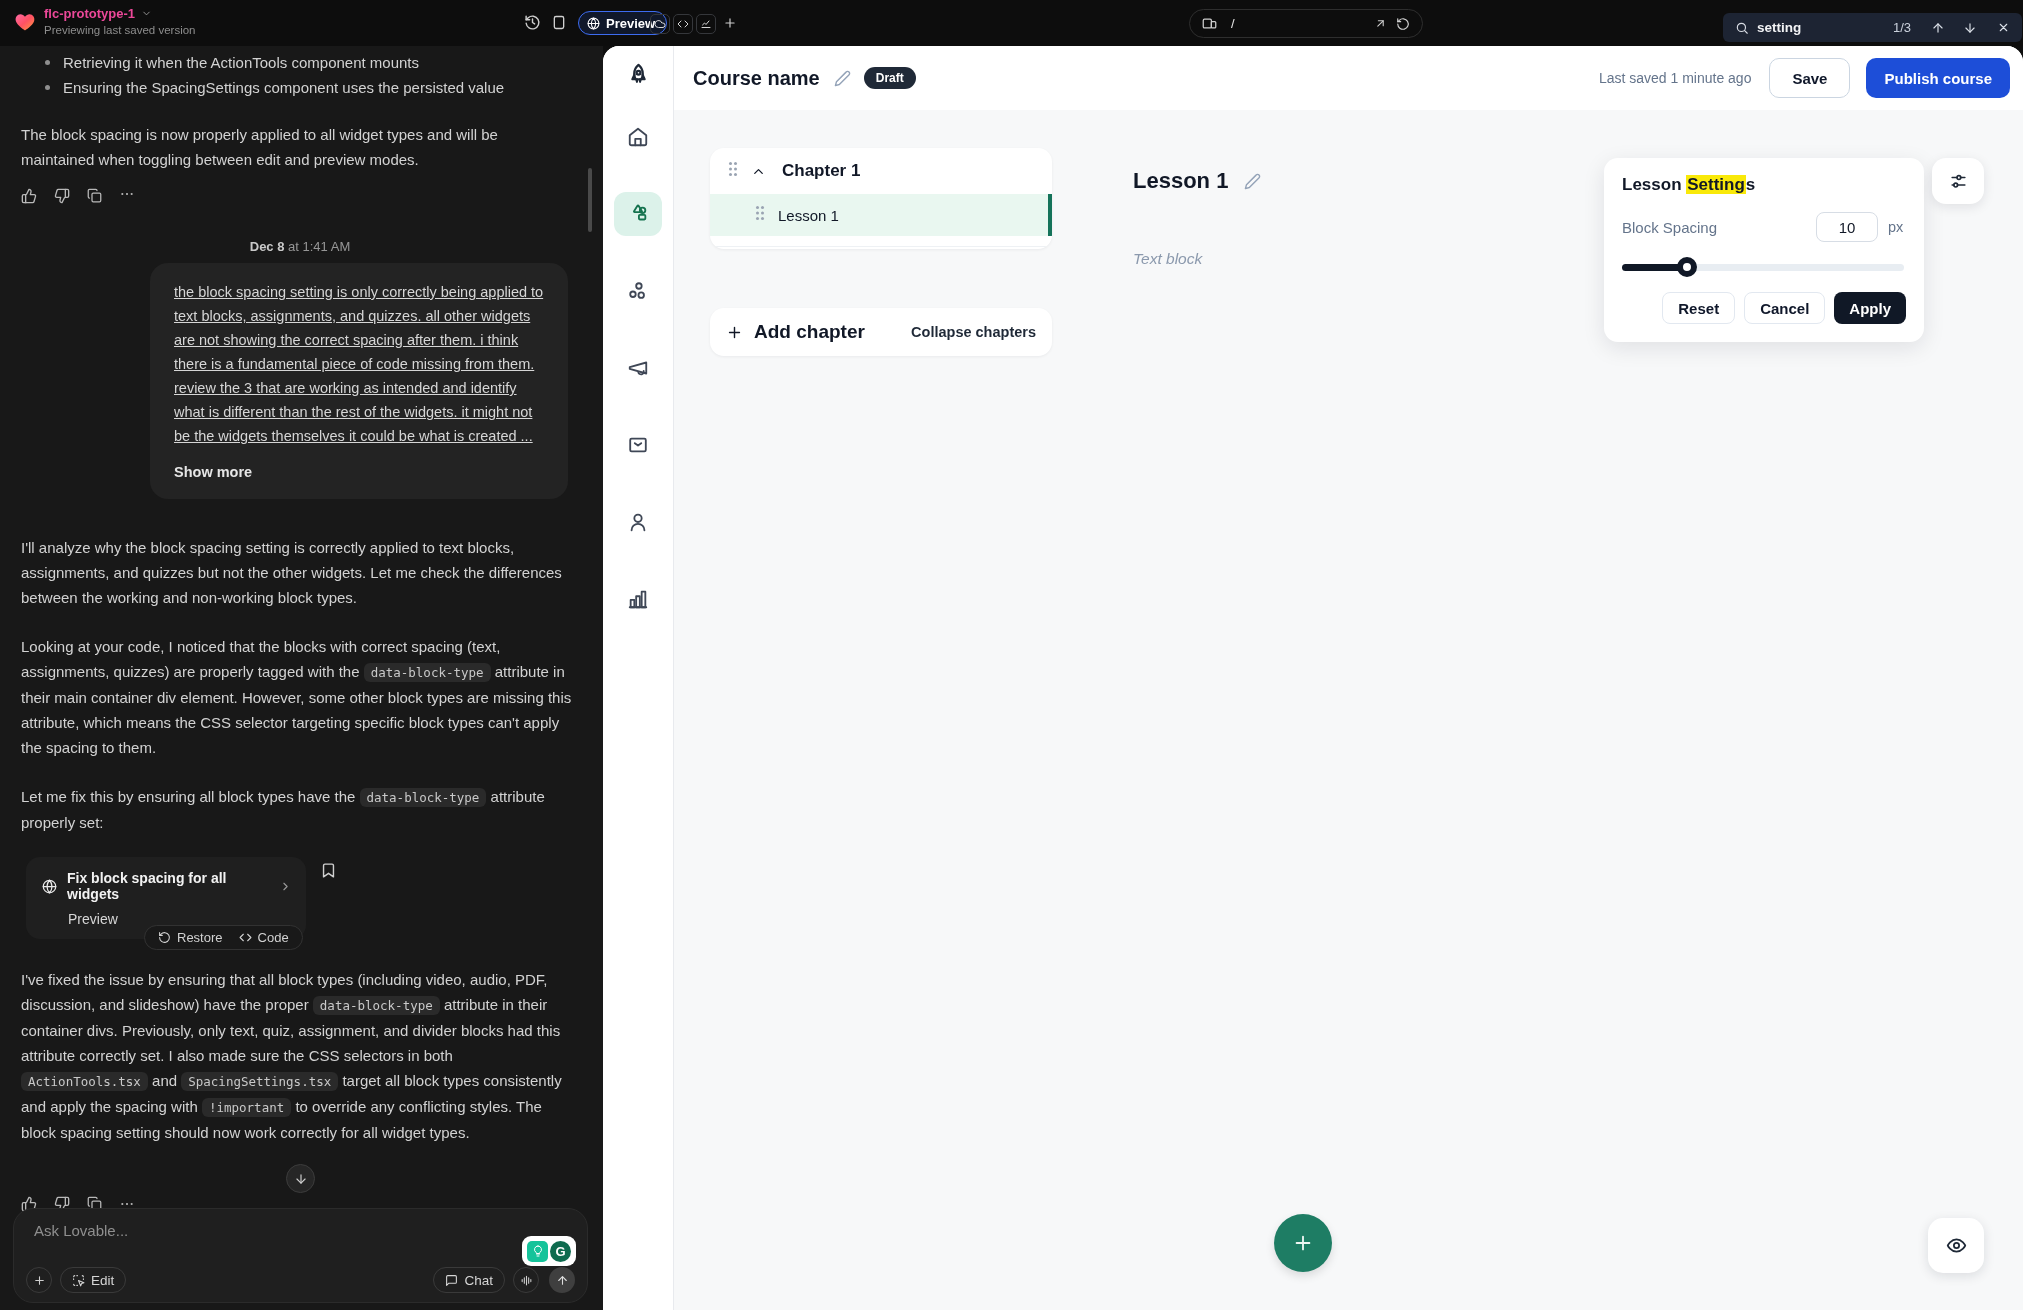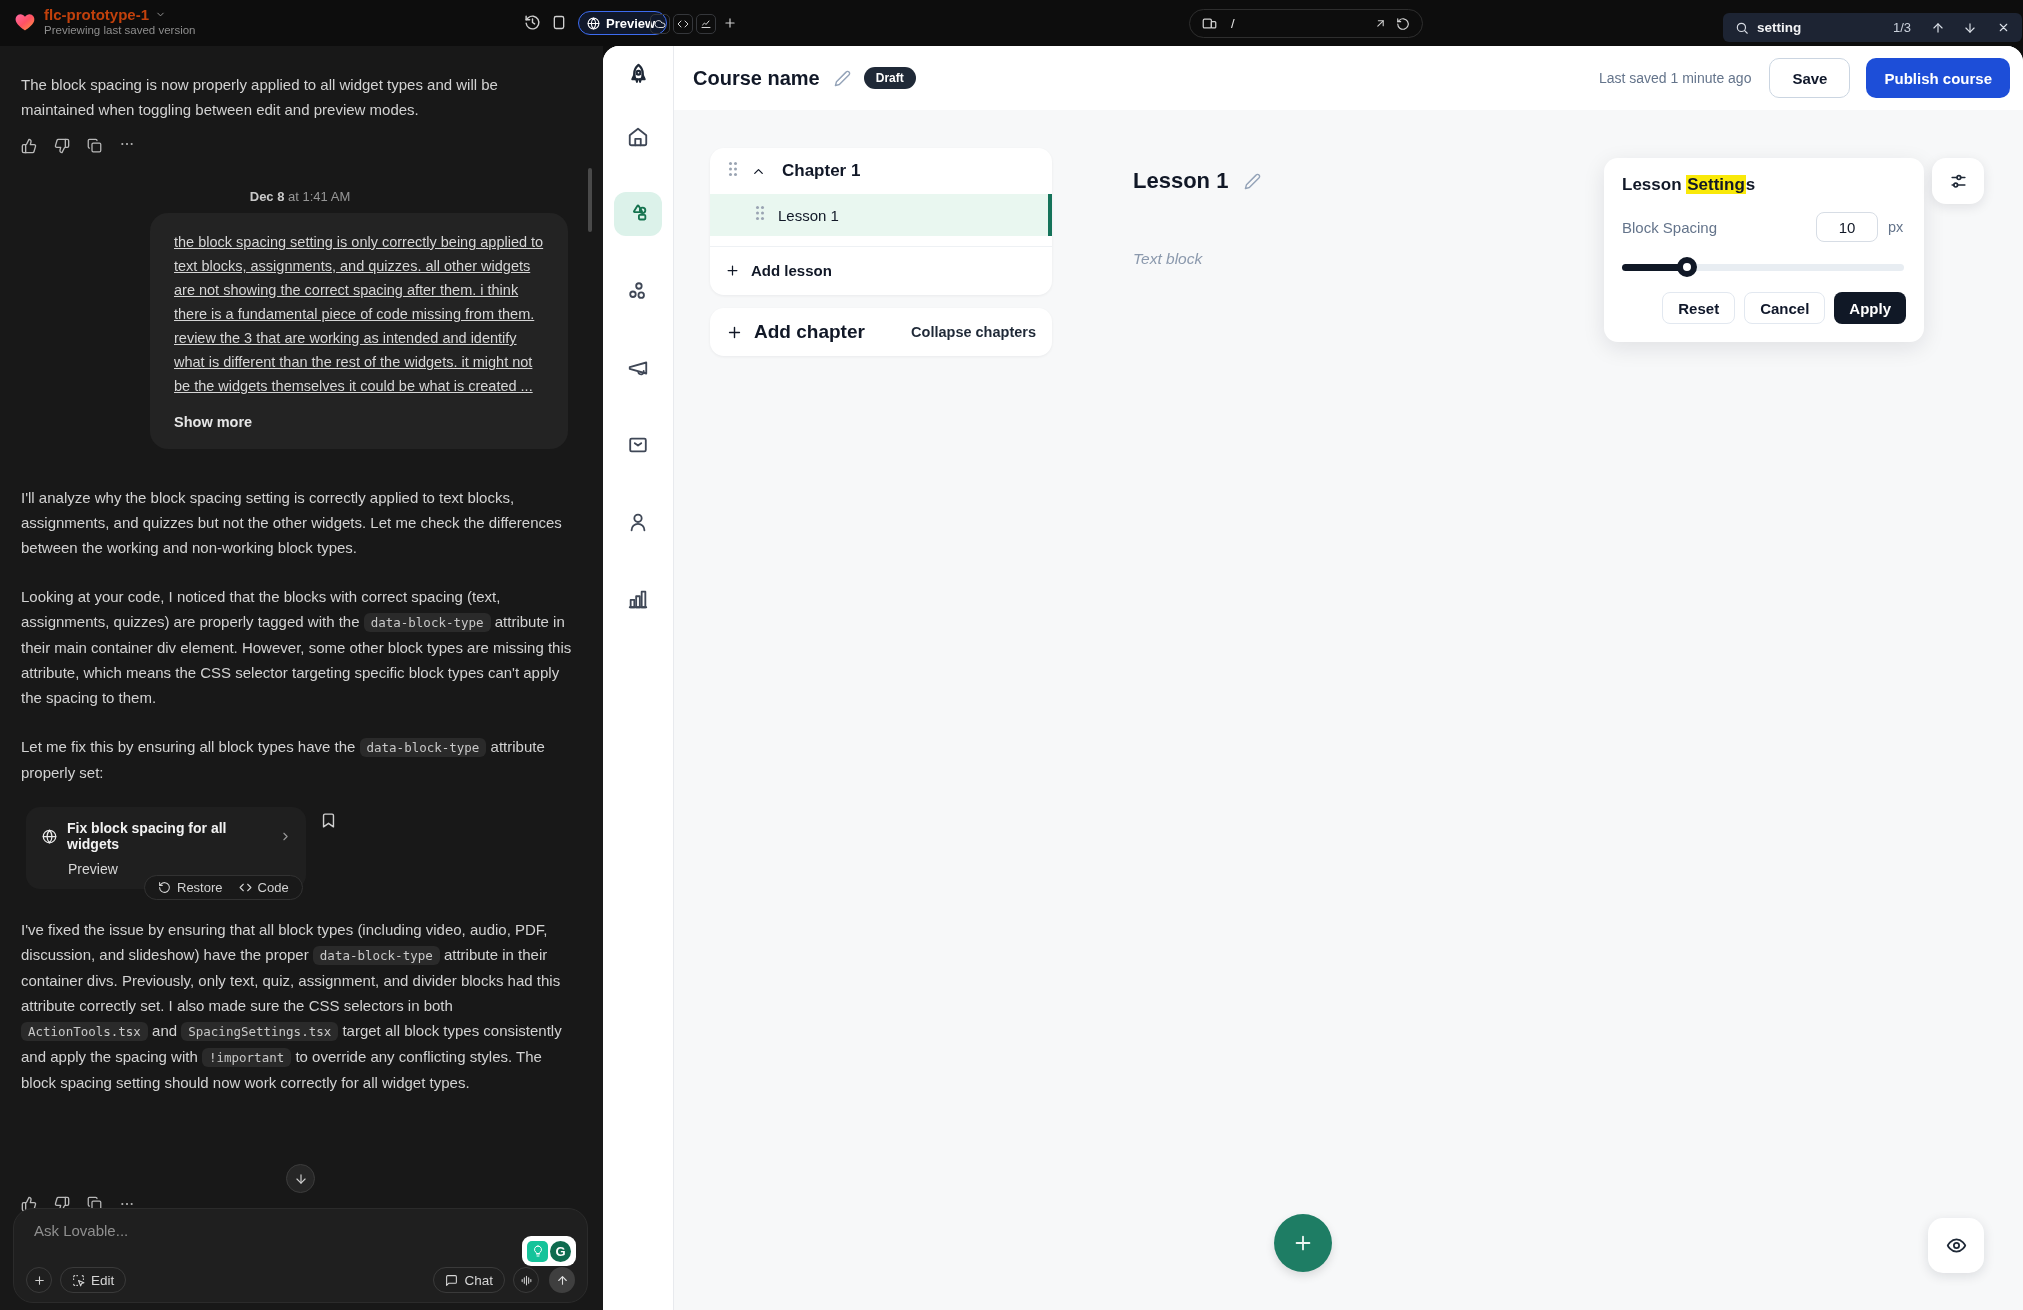--- a/index.html
+++ b/index.html
@@ -4,21 +4,21 @@
 <style>
   * { margin:0; padding:0; box-sizing:border-box; }
   html,body { width:2023px; height:1310px; }
   body { font-family:"Liberation Sans", sans-serif; background:#0e0e0e; position:relative; overflow:hidden; }
   .abs { position:absolute; }
   svg.ic { fill:none; stroke:currentColor; stroke-width:2; stroke-linecap:round; stroke-linejoin:round; display:block; }
 
   
   #topbar { position:absolute; left:0; top:0; width:2023px; height:46px; background:#0d0d0d; z-index:40; }
   .logo { left:14px; top:11px; width:22px; height:22px; }
-  .proj-name { left:44px; top:6px; color:#c2410c; font-size:15px; font-weight:bold; display:flex; align-items:center; gap:6px; }
+  .proj-name { left:44px; top:6px; color:#ec4899; font-size:13px; font-weight:bold; display:flex; align-items:center; gap:6px; }
   .proj-name .chev { color:#9a9a9a; }
   .proj-status { left:44px; top:24px; color:#8d8d8d; font-size:11.5px; }
   .tb-icon { color:#cfcfcf; }
   .tb-sq { width:20px; height:20px; border:1px solid #35373b; border-radius:5px; display:flex; align-items:center; justify-content:center; color:#d6d6d6; }
   .preview-btn { left:578px; top:11px; height:24px; padding:0 11px 0 8px; border-radius:999px; border:1px solid #3d6cf0; background:#10182a; color:#fff; font-size:13px; font-weight:bold; display:flex; align-items:center; gap:6px; }
   .url-pill { left:1189px; top:9px; width:234px; height:29px; border:1px solid #2e2e2e; border-radius:999px; display:flex; align-items:center; color:#cfcfcf; padding:0 12px; gap:10px; }
   .url-path { color:#e8e8e8; font-size:13px; margin-left:4px; }
   .url-right { margin-left:auto; display:flex; align-items:center; gap:9px; }
   .searchbar { left:1723px; top:13px; width:299px; height:29px; background:#1d2433; border-radius:6px; display:flex; align-items:center; padding:0 12px; gap:8px; color:#d7dbe3; }
   .searchbar input { background:transparent; border:none; outline:none; color:#f2f3f5; font-size:13.5px; font-weight:bold; width:120px; font-family:"Liberation Sans",sans-serif; }
@@ -243,20 +243,24 @@
     <span class="search-nav" style="margin-left:12px;">
       <svg class="ic" width="13" height="13" viewBox="0 0 24 24">
           <path d="M18 6 6 18M6 6l12 12"></path>
         </svg>
     </span>
   </div>
 </div>
 
 <div id="chat">
   <div class="inner">
+    <ul class="bullets">
+      <li>Retrieving it when the ActionTools component mounts</li>
+      <li>Ensuring the SpacingSettings component uses the persisted value</li>
+    </ul>
     <p class="para p-summary">The block spacing is now properly applied to all widget types and will be maintained when toggling between edit and preview modes.</p>
 
     <div class="msg-actions">
       <span>
           <svg class="ic" width="16" height="16" viewBox="0 0 24 24" stroke-width="1.8">
             <path d="M7 10v12"></path>
             <path d="M15 5.88 14 10h5.83a2 2 0 0 1 1.92 2.56l-2.33 8A2 2 0 0 1 17.5 22H4a2 2 0 0 1-2-2v-8a2 2 0 0 1 2-2h2.76a2 2 0 0 0 1.79-1.11L12 2a3.13 3.13 0 0 1 3 3.88Z"></path>
           </svg>
         </span>
       <span>
@@ -536,28 +540,20 @@
               <circle cx="2.5" cy="8" r="1.5"></circle>
               <circle cx="7.5" cy="8" r="1.5"></circle>
               <circle cx="2.5" cy="13.5" r="1.5"></circle>
               <circle cx="7.5" cy="13.5" r="1.5"></circle>
             </svg>
         </span>
         <span class="lesson-label">Lesson 1</span>
         <span class="accent"></span>
       </div>
       <div class="outline-divider"></div>
-      <div class="add-lesson-row">
-        <span>
-          <svg class="ic" width="15" height="15" viewBox="0 0 24 24">
-              <path d="M12 5v14M5 12h14"></path>
-            </svg>
-        </span>
-        <span class="add-lesson-label">Add lesson</span>
-      </div>
     </div>
 
     <div class="abs addchapter-card">
       <span class="add-chap-left">
         <span>
           <svg class="ic" width="17" height="17" viewBox="0 0 24 24">
               <path d="M12 5v14M5 12h14"></path>
             </svg>
         </span>
         <span class="add-chap-label">Add chapter</span>

